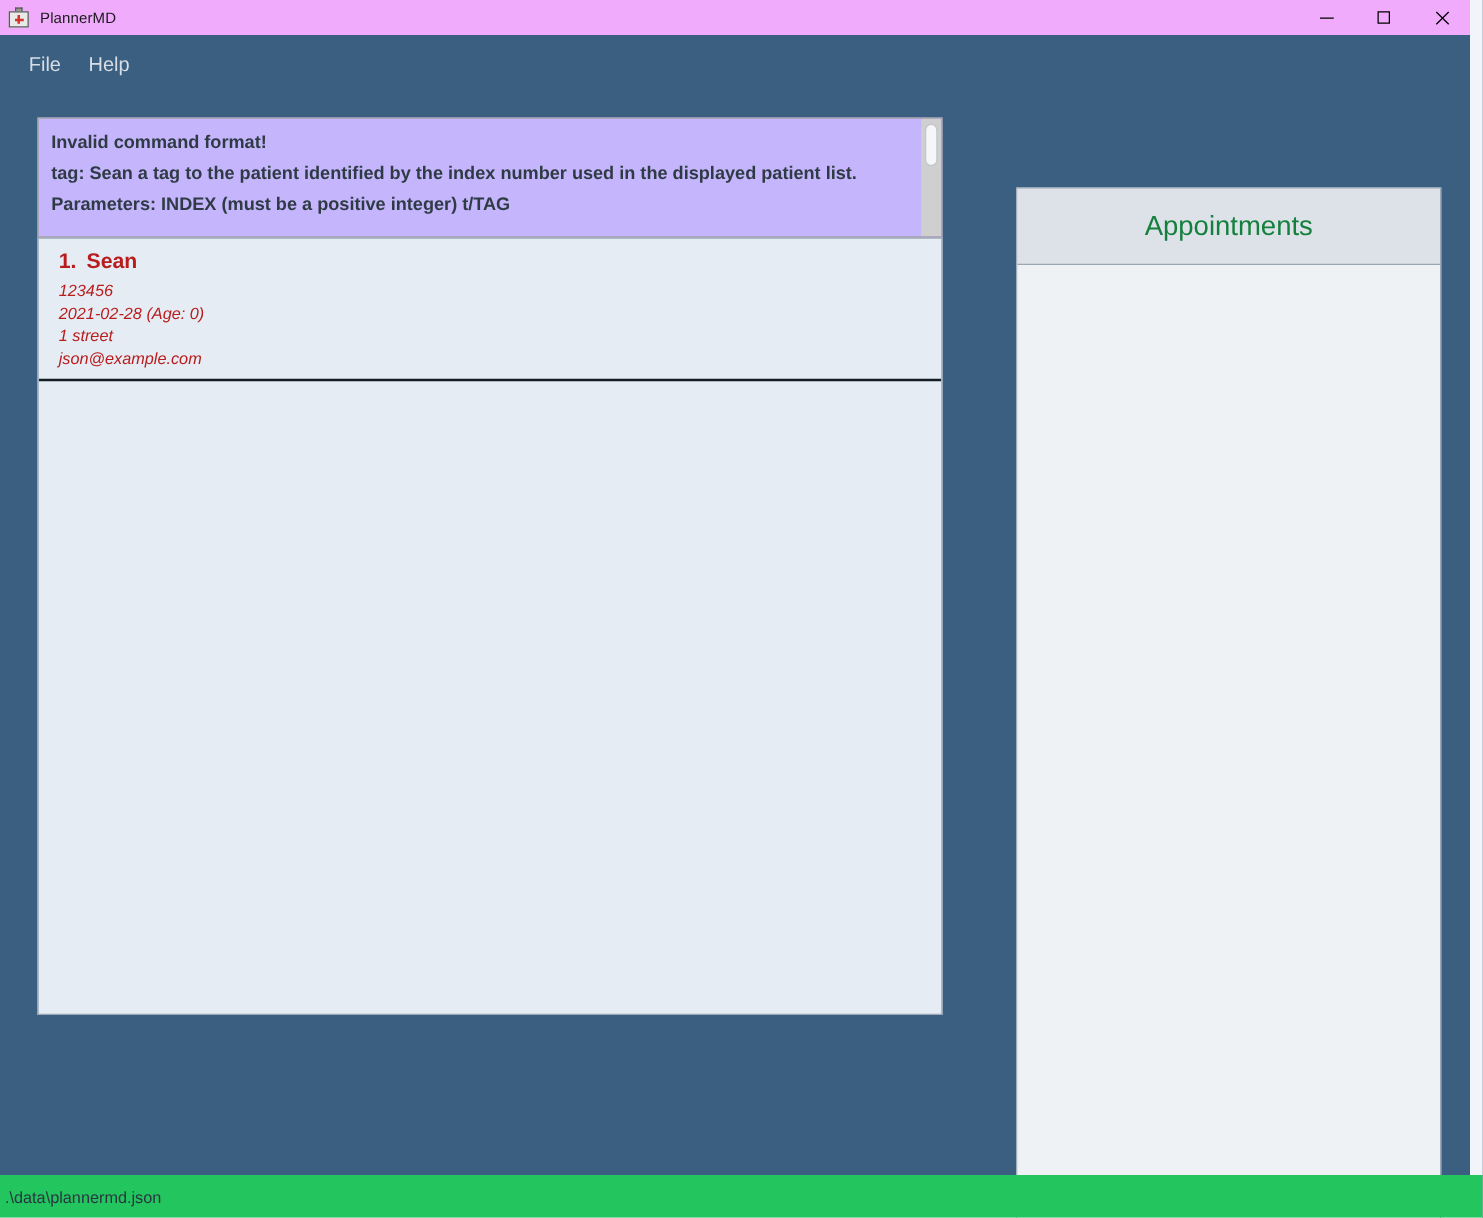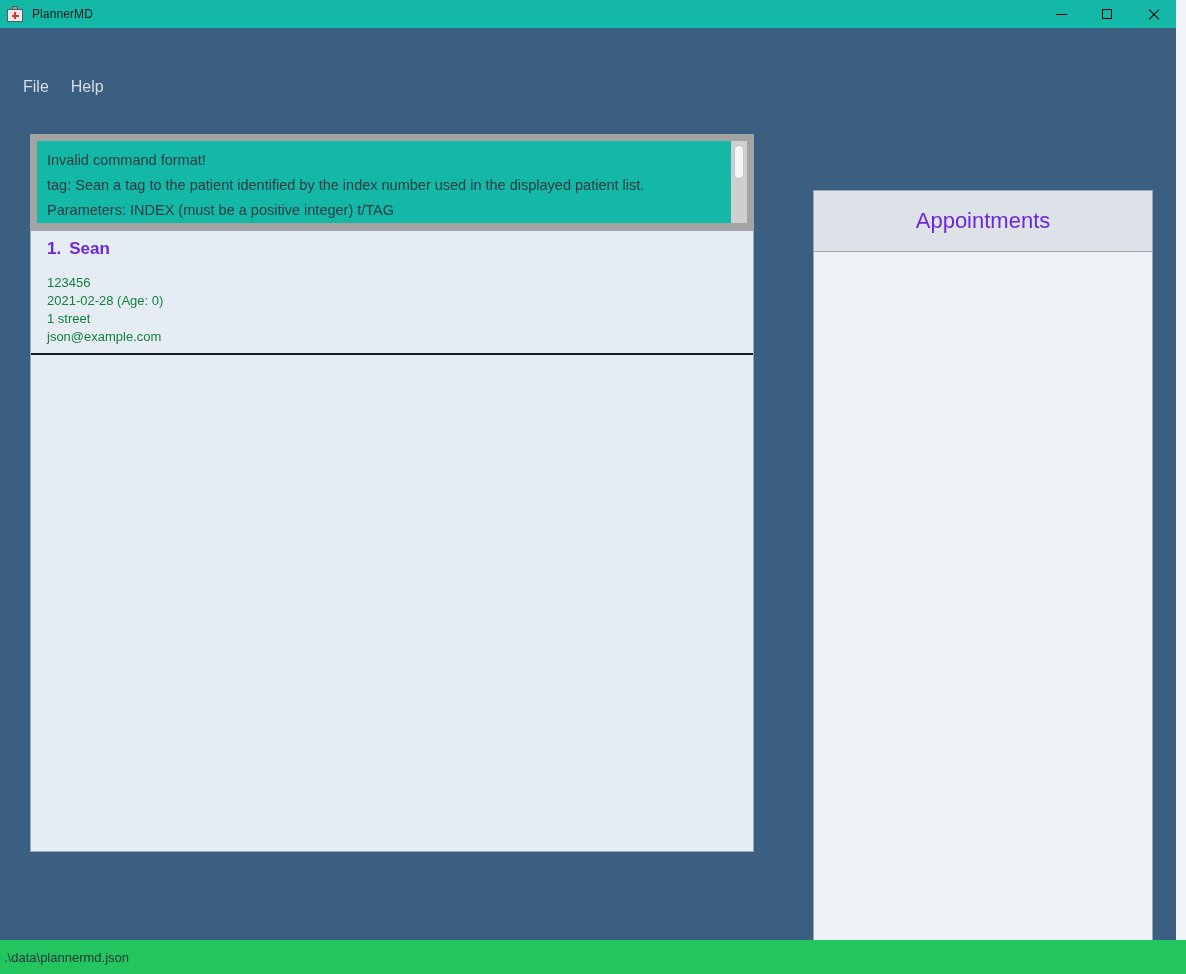--- a/index.html
+++ b/index.html
@@ -21,21 +21,21 @@
     width: 1176px;
     height: 940px;
     background: #3b5f80;
     display: flex;
     flex-direction: column;
   }
 
   
   .title-bar {
     height: 28px;
-    background: #14b8a6;
+    background: #f0abfc;
     display: flex;
     align-items: center;
     flex: none;
     position: relative;
   }
   .app-icon {
     width: 16px;
     height: 16px;
     margin-left: 7px;
     margin-right: 9px;
@@ -126,24 +126,23 @@
     background: #000;
   }
   .glyph-close::before { transform: rotate(45deg); }
   .glyph-close::after  { transform: rotate(-45deg); }
 
   
   .menu-bar {
     height: 38px;
     background: #3b5f80;
     display: flex;
-    align-items: center;
+    align-items: flex-end;
     padding-left: 12px;
     flex: none;
-    margin-top: 40px;
   }
   .menu-item {
     font-size: 16px;
     color: #d6dde4;
     padding: 4px 11px;
     cursor: default;
   }
 
   
   .main-body {
@@ -181,25 +180,26 @@
     background: #e8604c;
     margin-left: 1px;
     vertical-align: middle;
     position: relative;
     top: 1px;
   }
 
   .result-box {
     margin-top: 10px;
     height: 96px;
-    background: #14b8a6;
-    border: 7px solid #a3a3a3;
+    background: #c4b5fd;
+    border: 1px solid #a3a3a3;
     box-sizing: border-box;
     position: relative;
     overflow: hidden;
+    font-weight: bold;
   }
   .result-text {
     padding: 7px 12px 0 10px;
     font-size: 14.5px;
     color: #2f3b44;
     line-height: 25px;
     width: 660px;
   }
   .result-line { white-space: normal; }
   .result-scrollbar {
@@ -257,38 +257,39 @@
     height: 622px;
     overflow: hidden;
   }
   .patient-card {
     padding: 8px 0 7px 16px;
     border-bottom: 2px solid #141d26;
   }
   .patient-title {
     font-size: 17px;
     font-weight: bold;
-    color: #6d28d9;
-    margin-bottom: 15px;
+    color: #b91c1c;
+    margin-bottom: 5px;
   }
   .patient-title .idx { margin-right: 8px; }
   .tag-row { margin: 2px 0 4px 0; }
   .tag-badge {
     display: inline-block;
     background: #4d7f9b;
     color: #ffffff;
     font-size: 11.5px;
     padding: 2px 6px 3px 6px;
     border-radius: 3px;
     line-height: 1;
   }
   .patient-field {
     font-size: 13px;
-    color: #15803d;
+    color: #b91c1c;
     line-height: 18px;
+    font-style: italic;
   }
 
   
   .right-col {
     position: absolute;
     left: 813px;
     top: 84px;
     width: 340px;
     height: 832px;
     border: 1px solid #9aa8b5;
@@ -301,21 +302,21 @@
     height: 60px;
     background: #dde2e8;
     border-bottom: 1px solid #9aa8b5;
     display: flex;
     align-items: center;
     justify-content: center;
     flex: none;
   }
   .appt-title {
     font-size: 22px;
-    color: #6d28d9;
+    color: #15803d;
   }
   .appt-body { flex: 1; background: #eef2f5; }
 
   
   .status-bar {
     position: absolute;
     left: 0;
     top: 940px;
     width: 1186px;
     height: 34px;

